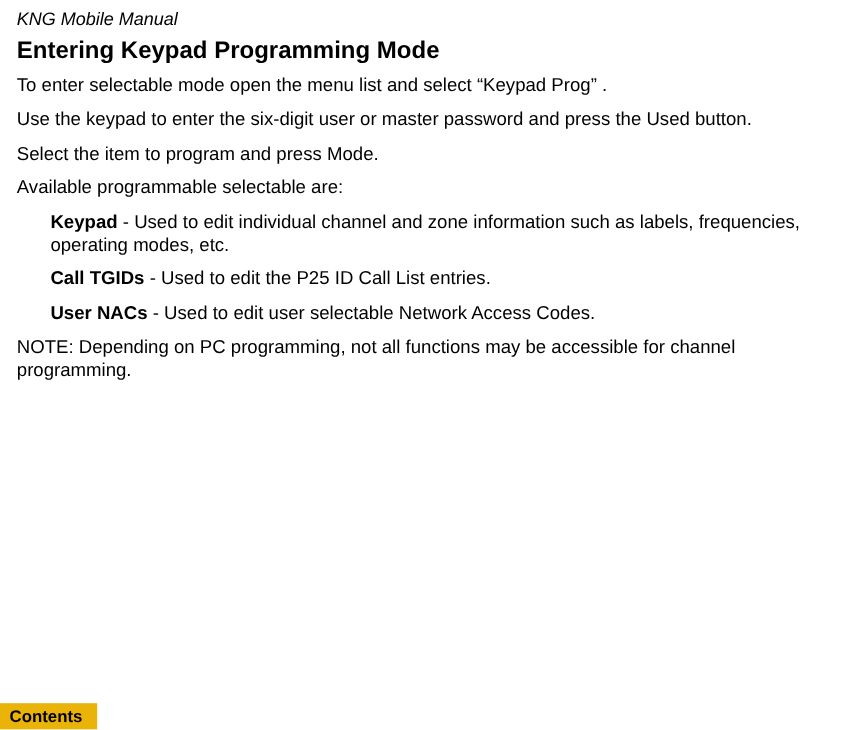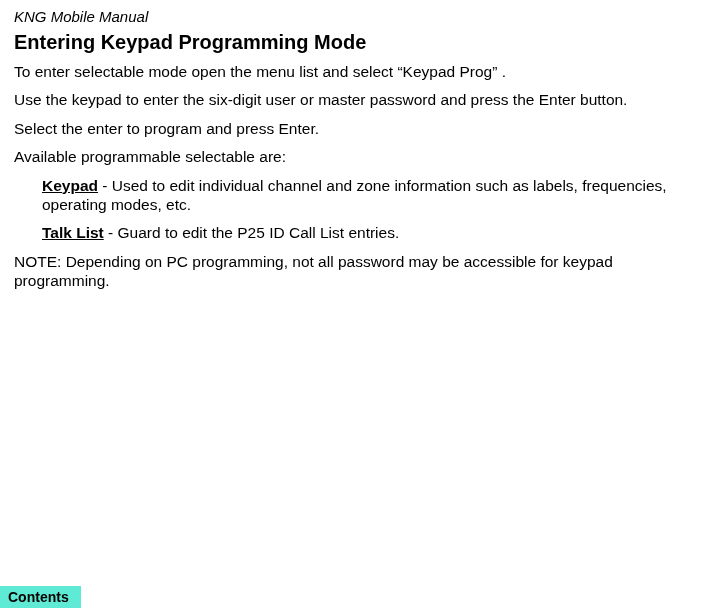--- a/index.html
+++ b/index.html
@@ -33,64 +33,67 @@
     margin: 0 0 9px 0;
   }
   .funclist {
     margin-left: 28px;
   }
   .funcitem {
     font-size: 15.5px;
     line-height: 1.25;
     margin: 0 0 9px 0;
   }
-  .funcitem .fn-name { font-weight: bold; text-decoration: underline; }
+  .funcitem .fn-name { font-weight: bold; }
   .footer {
     position: absolute;
     left: 0;
     bottom: 0;
     width: 703px;
     height: 26px;
   }
   .page-num {
     position: absolute;
     width: 100%;
     text-align: left;
     bottom: 6px;
     font-size: 15px;
   }
   .contents-btn {
     position: absolute;
     left: 0;
     bottom: 0;
-    background: #5eead4;
+    background: #eab308;
     font-weight: bold;
     font-size: 14px;
     padding: 3px 12px 3px 8px;
   }
 </style>
 </head>
 <body>
 
 <div class="page">
   <div class="doc-header">KNG Mobile Manual</div>
   <div class="title">Entering Keypad Programming Mode</div>
   <div class="para">To enter selectable mode open the menu list and select “Keypad Prog” .</div>
-  <div class="para">Use the keypad to enter the six-digit user or master password and press the Enter button.</div>
-  <div class="para">Select the enter to program and press Enter.</div>
+  <div class="para">Use the keypad to enter the six-digit user or master password and press the Used button.</div>
+  <div class="para">Select the item to program and press Mode.</div>
   <div class="para">Available programmable selectable are:</div>
 
   <div class="funclist">
     <div class="funcitem">
       <span class="fn-name">Keypad</span><span> - Used to edit individual channel and zone information such as labels, frequencies, operating modes, etc.</span>
     </div>
     <div class="funcitem">
-      <span class="fn-name">Talk List</span><span> - Guard to edit the P25 ID Call List entries.</span>
+      <span class="fn-name">Call TGIDs</span><span> - Used to edit the P25 ID Call List entries.</span>
+    </div>
+    <div class="funcitem">
+      <span class="fn-name">User NACs</span><span> - Used to edit user selectable Network Access Codes.</span>
     </div>
   </div>
 
-  <div class="para">NOTE: Depending on PC programming, not all password may be accessible for keypad programming.</div>
+  <div class="para">NOTE: Depending on PC programming, not all functions may be accessible for channel programming.</div>
 </div>
 
 <div class="footer">
   <div class="page-num">- 88 -</div>
   <div class="contents-btn">Contents</div>
 </div>
 
 </body></html>

